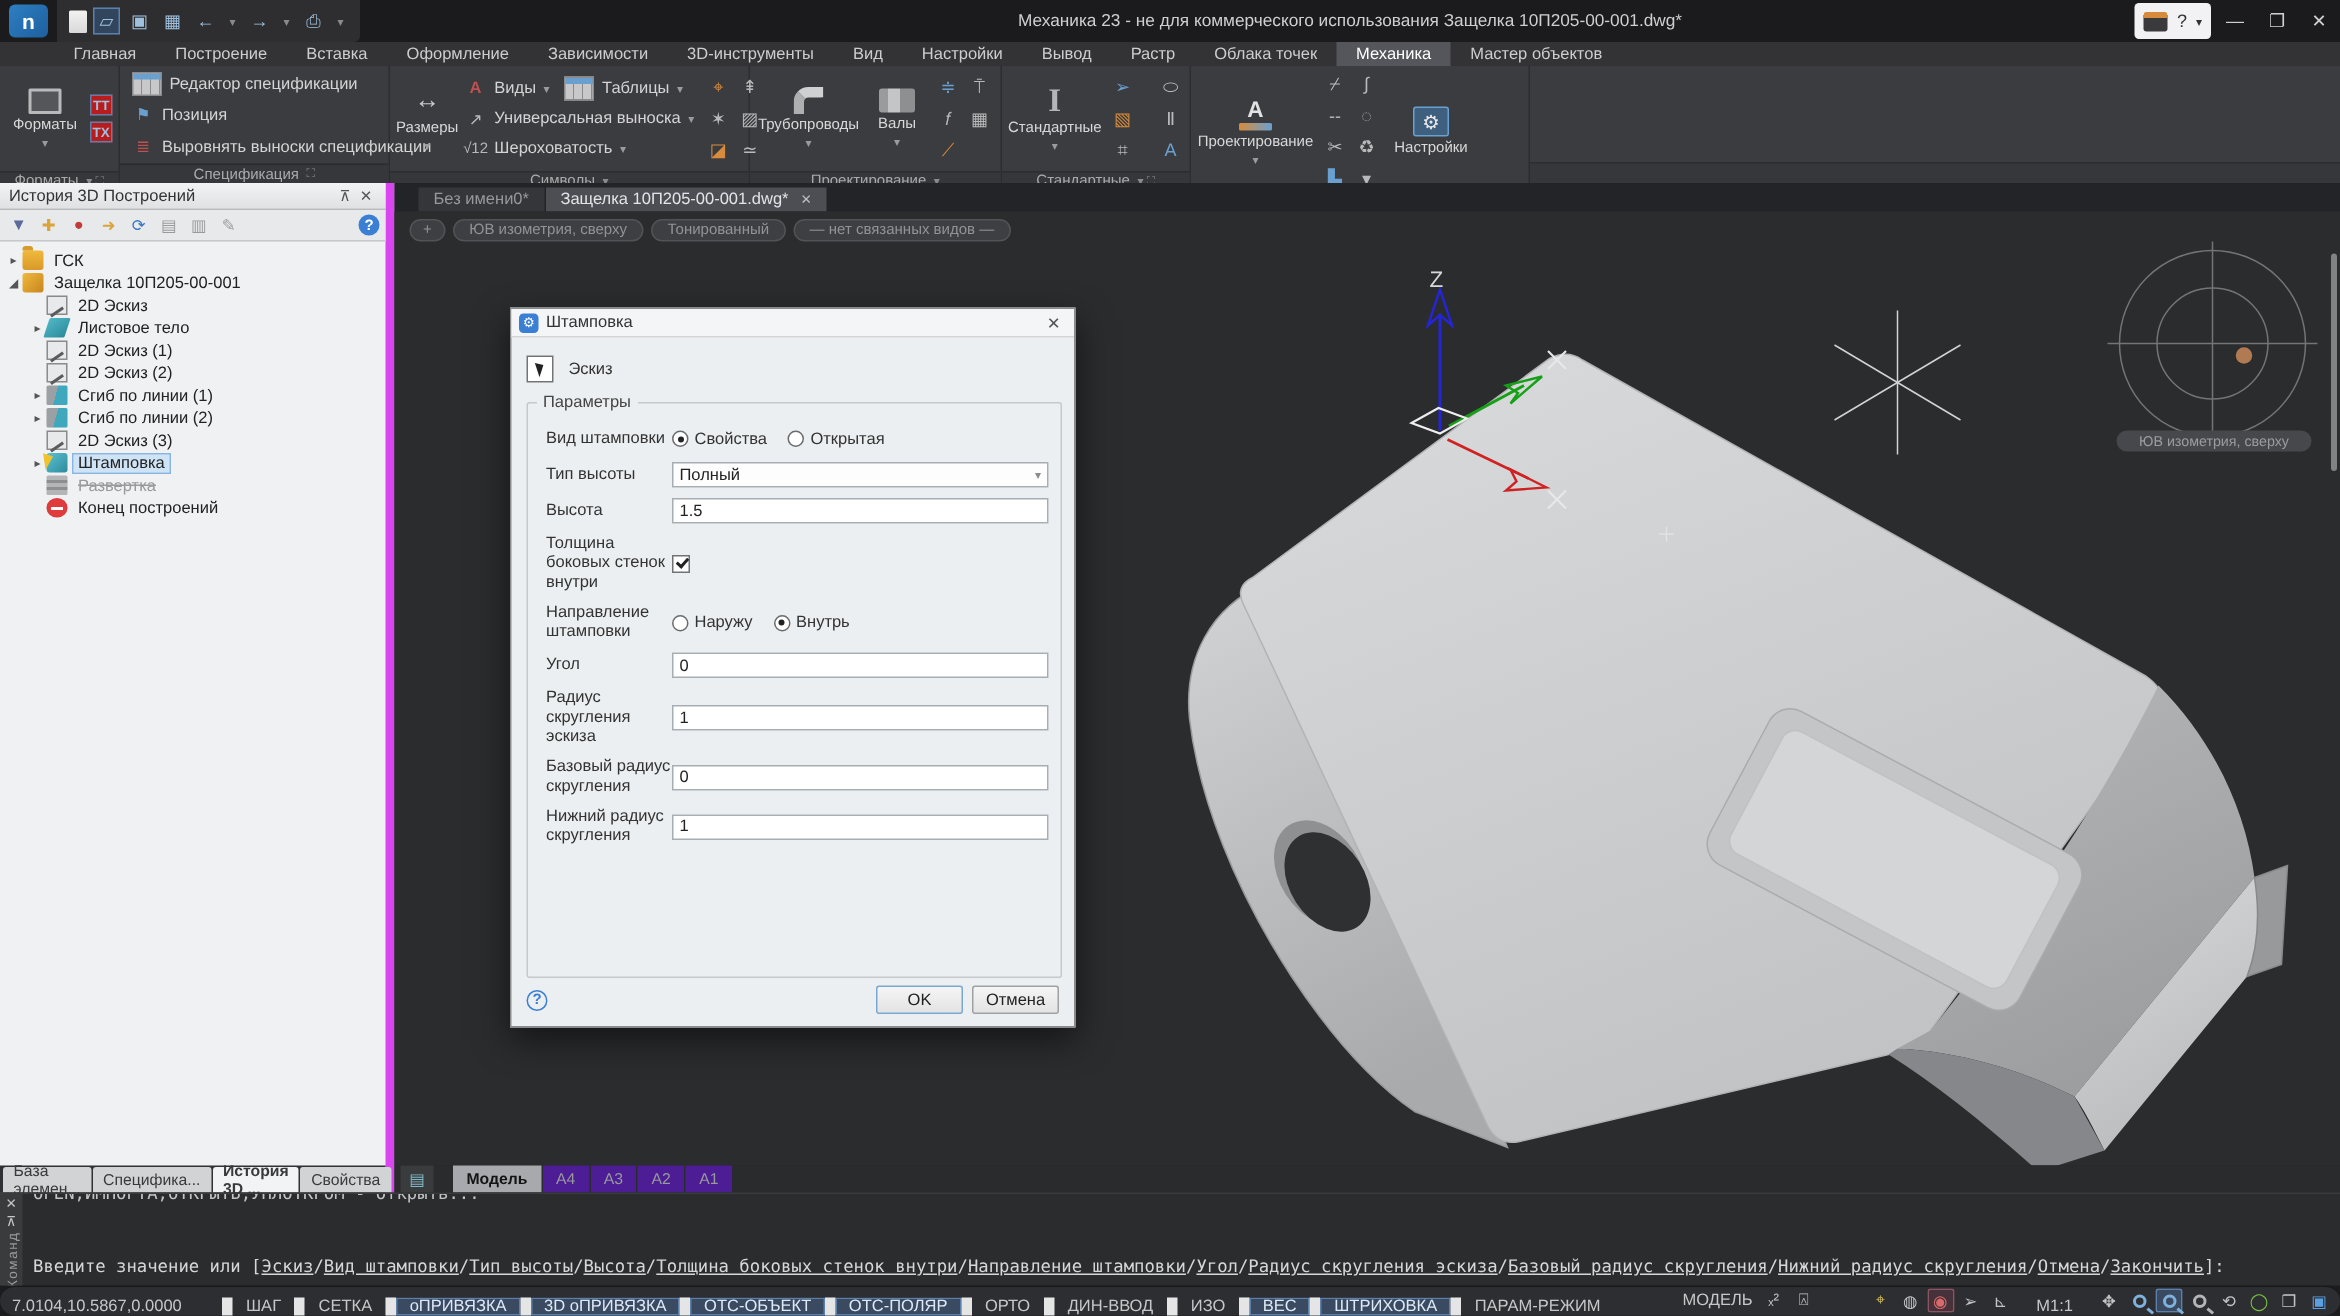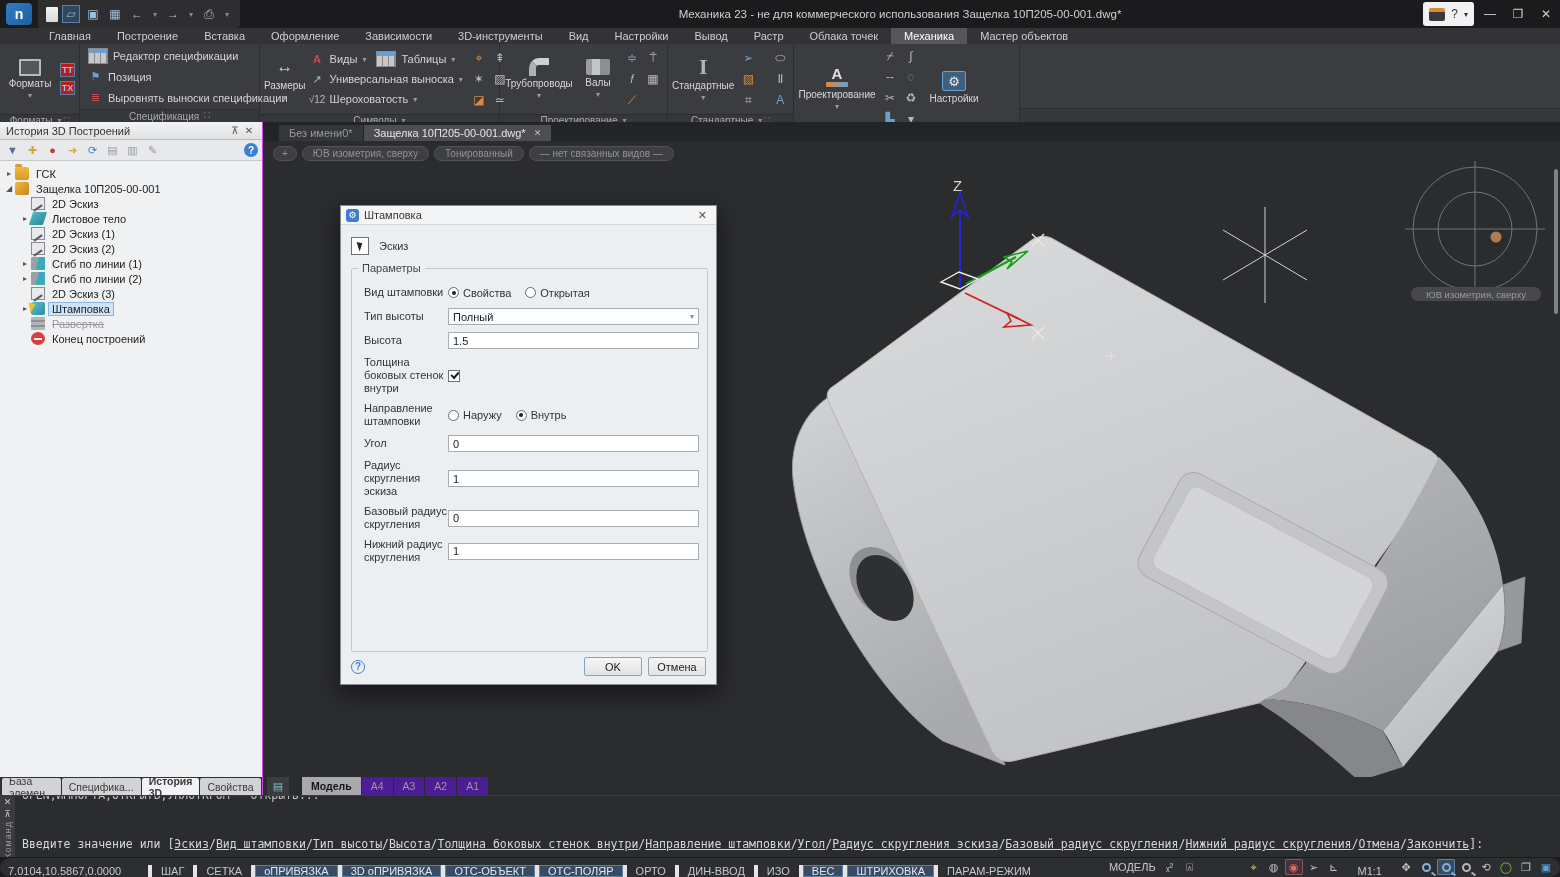--- a/index.html
+++ b/index.html
@@ -67,21 +67,21 @@
   .ic-ibeam { font-family:"Liberation Serif",serif; font-size:22px; font-weight:bold; color:#b4b5b7; line-height:1; }
   .ic-editA { position:relative; width:26px; height:22px; color:#e2e2e4; font-size:15px; font-weight:bold;
     display:flex; align-items:flex-start; justify-content:center; }
   .ic-editA::after { content:""; position:absolute; left:2px; bottom:0; width:22px; height:5px;
     background:linear-gradient(90deg,#d78b3c,#6aa0d0); border-radius:1px; }
   .ic-gearbox { width:24px; height:20px; background:#3f5f7f; border:1px solid #6aa0d0; border-radius:2px;
     color:#e8e8ea; font-size:13px; display:flex; align-items:center; justify-content:center; }
 
   
   #leftpanel { position:absolute; left:0; top:122px; width:263px; height:673px; background:#eff1f3;
-    border-right:1px solid #d946ef; display:flex; flex-direction:column; }
+    border-right:6px solid #d946ef; display:flex; flex-direction:column; }
   #lp-header { height:18px; background:linear-gradient(#f2f3f5,#dfe1e3); border-bottom:1px solid #b9babc;
     display:flex; align-items:center; font-size:11px; color:#333; padding:0 6px; }
   #lp-header .sp { flex:1; }
   .lp-hic { width:14px; text-align:center; color:#555; font-size:10px; }
   #lp-toolbar { height:21px; background:#e7e9eb; border-bottom:1px solid #c6c8ca; display:flex;
     align-items:center; padding:0 4px; gap:3px; }
   .lp-tic { width:17px; height:16px; display:flex; align-items:center; justify-content:center; font-size:11px; }
   #lp-help { margin-left:auto; width:14px; height:14px; border-radius:50%; background:#3b7fd4; color:#fff;
     font-size:10px; font-weight:bold; display:flex; align-items:center; justify-content:center; }
   #tree { flex:1; overflow:hidden; padding-top:5px; }
@@ -142,21 +142,21 @@
   #cmd-lines { position:absolute; left:22px; top:-7px; right:4px;
     font-family:"DejaVu Sans Mono", monospace; font-size:11.5px; line-height:13.5px; color:#c2c3c5; white-space:nowrap; }
   #cmd-prompt { position:absolute; left:22px; top:41px; right:4px; font-family:"DejaVu Sans Mono", monospace;
     font-size:11.5px; color:#d6d7d9; white-space:nowrap; overflow:hidden; }
   #cmd-prompt .opt { text-decoration:underline; }
 
   
   #statusbar { position:absolute; left:0; top:857px; width:1560px; height:20px; background:#2d2e31;
     border-top:1px solid #191a1c; display:flex; align-items:flex-end; font-size:11px; color:#c6c7c9;border-radius:10px; }
   #sb-coords { width:148px; display:flex; align-items:center; padding-left:8px; white-space:nowrap; }
-  .sb-t { display:flex; align-items:center; padding:0 9px; border-left:4px solid #e5e5e5; white-space:nowrap;margin-top:40px; }
+  .sb-t { display:flex; align-items:center; padding:0 9px; border-left:7px solid #e5e5e5; white-space:nowrap;margin-top:40px; }
   .sb-t.on { background:#3a4a60; box-shadow:inset 0 0 0 1px #5d80ab; color:#dde9f6; }
   .sb-ic { width:18px; height:16px; margin:2px 1px; display:flex; align-items:center; justify-content:center;
     font-size:11px; color:#c2c3c5; border-radius:2px; }
   .sb-ic.boxed { box-shadow:inset 0 0 0 1px #5d80ab; background:#3a4a60; }
   .sb-ic.redbox { box-shadow:inset 0 0 0 1px #8a5560; background:#46323a; color:#d86a6a; }
   .mag { position:relative; width:9px; height:9px; border:2px solid #7fb1dd; border-radius:50%; }
   .mag::after { content:""; position:absolute; left:7px; top:8px; width:5px; height:2px; background:#7fb1dd; transform:rotate(40deg); }
   .mag.gray { border-color:#b4b5b7; } .mag.gray::after { background:#b4b5b7; }
 
   

